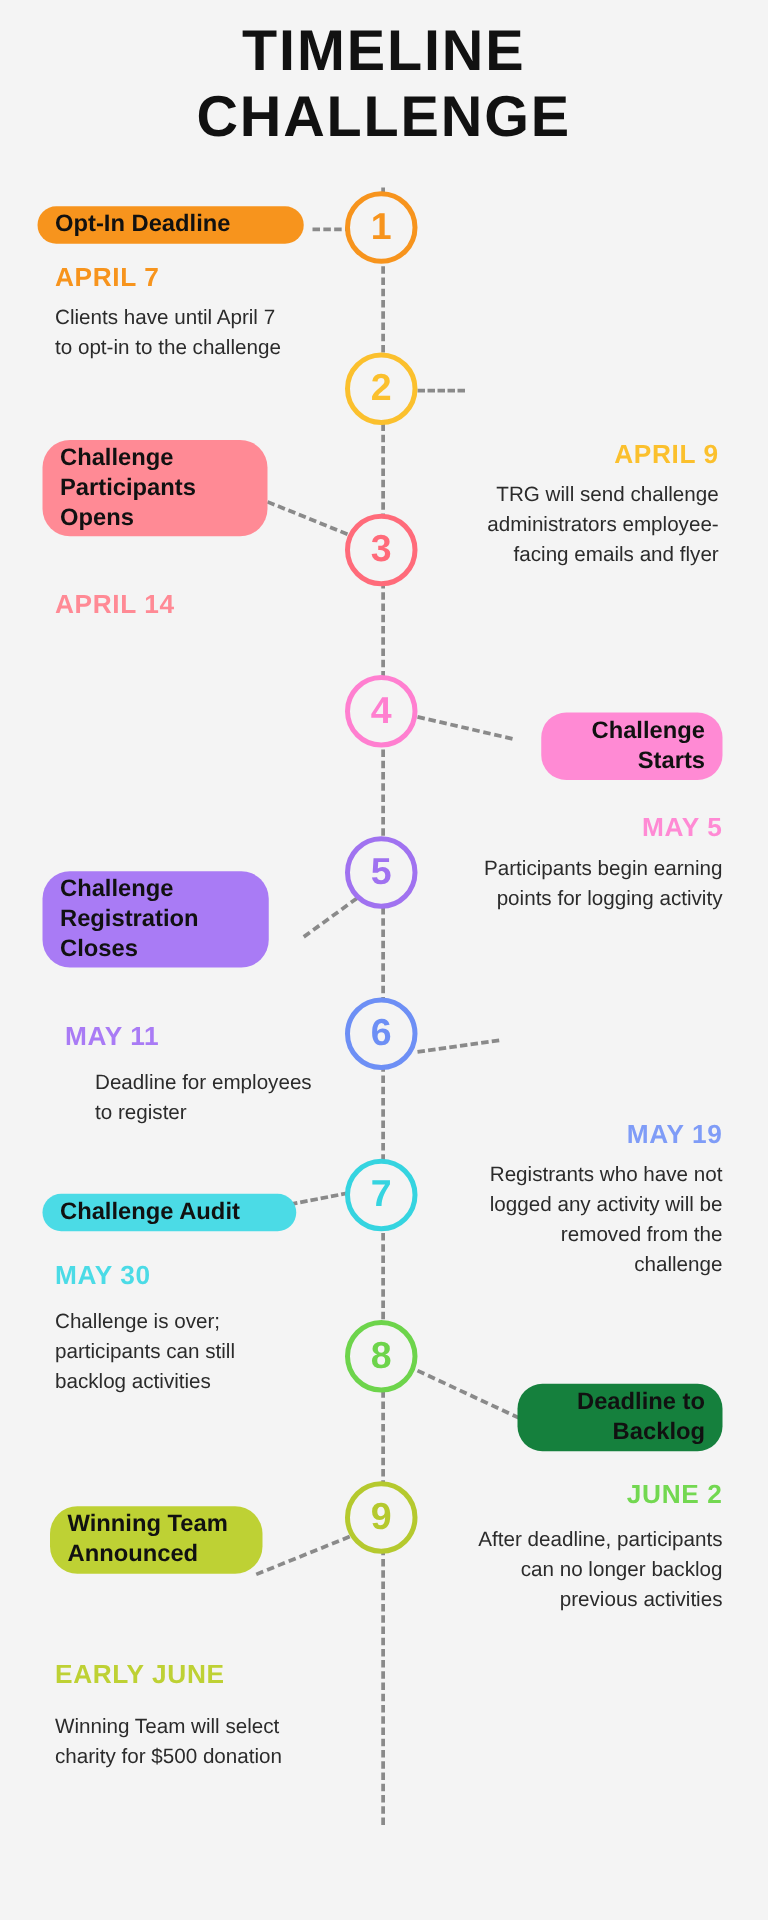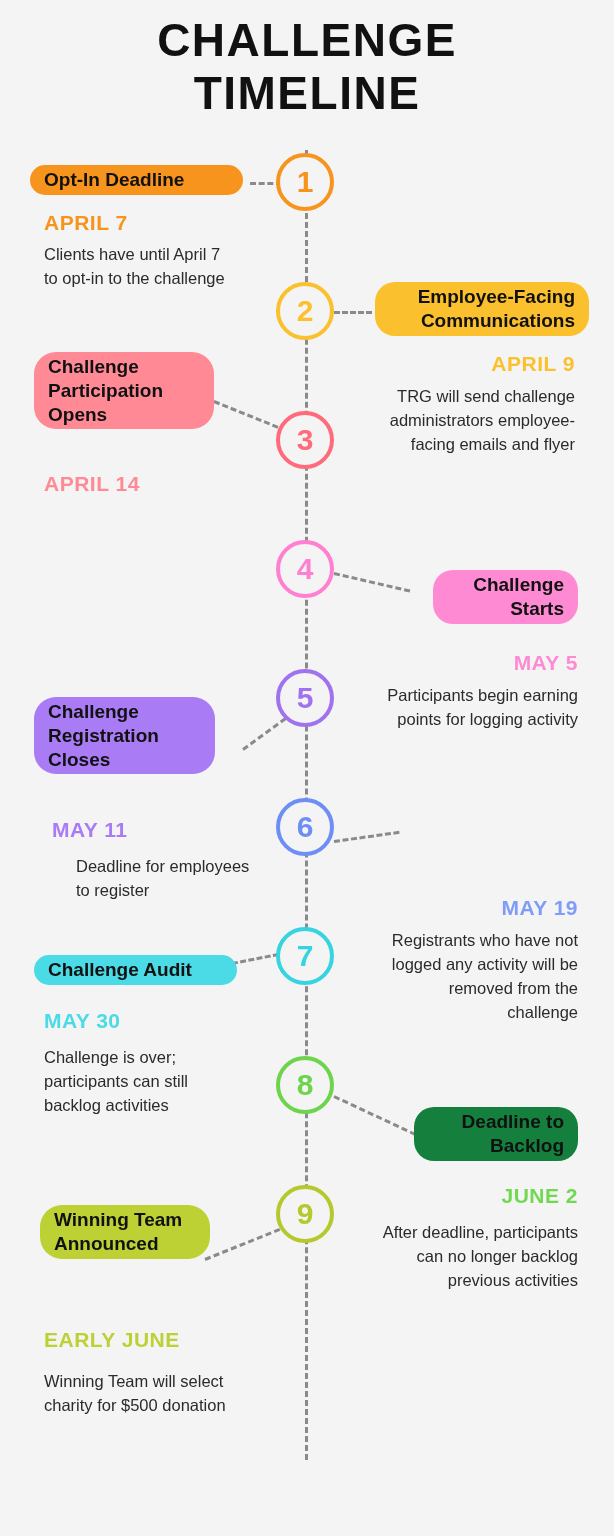--- a/index.html
+++ b/index.html
@@ -94,22 +94,22 @@
   }
   .ta-right { text-align: right; }
   .ta-left { text-align: left; }
 </style>
 </head>
 <body>
 
 <div class="page">
 
   <div class="title">
+    <div>TIMELINE</div>
     <div>CHALLENGE</div>
-    <div>TIMELINE</div>
   </div>
 
   <div class="spine"></div>
 
   <div class="conn" style="left:250px; top:182px; width:32px;"></div>
   <div class="node" style="left:276px; top:153px; border-color:#f7941d; color:#f7941d;">
     <span>1</span>
   </div>
   <div class="pill left" style="left:30px; top:165px; width:213px; background:#f7941d; border-radius:20px;">
     <span>Opt-In Deadline</span>
@@ -118,36 +118,33 @@
     <span>APRIL 7</span>
   </div>
   <div class="desc ta-left" style="left:44px; top:243px; width:190px;">
     <span>Clients have until April 7 to opt-in to the challenge</span>
   </div>
 
   <div class="conn" style="left:334px; top:311px; width:38px;"></div>
   <div class="node" style="left:276px; top:282px; border-color:#fbc02d; color:#fbc02d;">
     <span>2</span>
   </div>
-  <div class="pill right" style="left:375px; top:282px; width:214px; background:#fbc02d; border-radius:20px;">
-    <span>Employee-Facing Communications</span>
-  </div>
   <div class="date ta-right" style="left:349px; top:352px; width:226px; color:#fbc02d;">
     <span>APRIL 9</span>
   </div>
   <div class="desc ta-right" style="left:375px; top:385px; width:200px;">
     <span>TRG will send challenge administrators employee-facing emails and flyer</span>
   </div>
 
   <div class="conn" style="left:214px; top:400px; width:78px; transform: rotate(22deg);"></div>
   <div class="node" style="left:276px; top:411px; border-color:#ff6b7a; color:#ff6b7a;">
     <span>3</span>
   </div>
   <div class="pill left" style="left:34px; top:352px; width:180px; background:#ff8a95; border-radius:22px;">
-    <span>Challenge Participation Opens</span>
+    <span>Challenge Participants Opens</span>
   </div>
   <div class="date ta-left" style="left:44px; top:472px; width:220px; color:#ff8a95;">
     <span>APRIL 14</span>
   </div>
 
   <div class="conn" style="left:334px; top:572px; width:78px; transform: rotate(13deg);"></div>
   <div class="node" style="left:276px; top:540px; border-color:#ff7fd0; color:#ff7fd0;">
     <span>4</span>
   </div>
   <div class="pill right" style="left:433px; top:570px; width:145px; background:#ff8ad4; border-radius:20px;">

